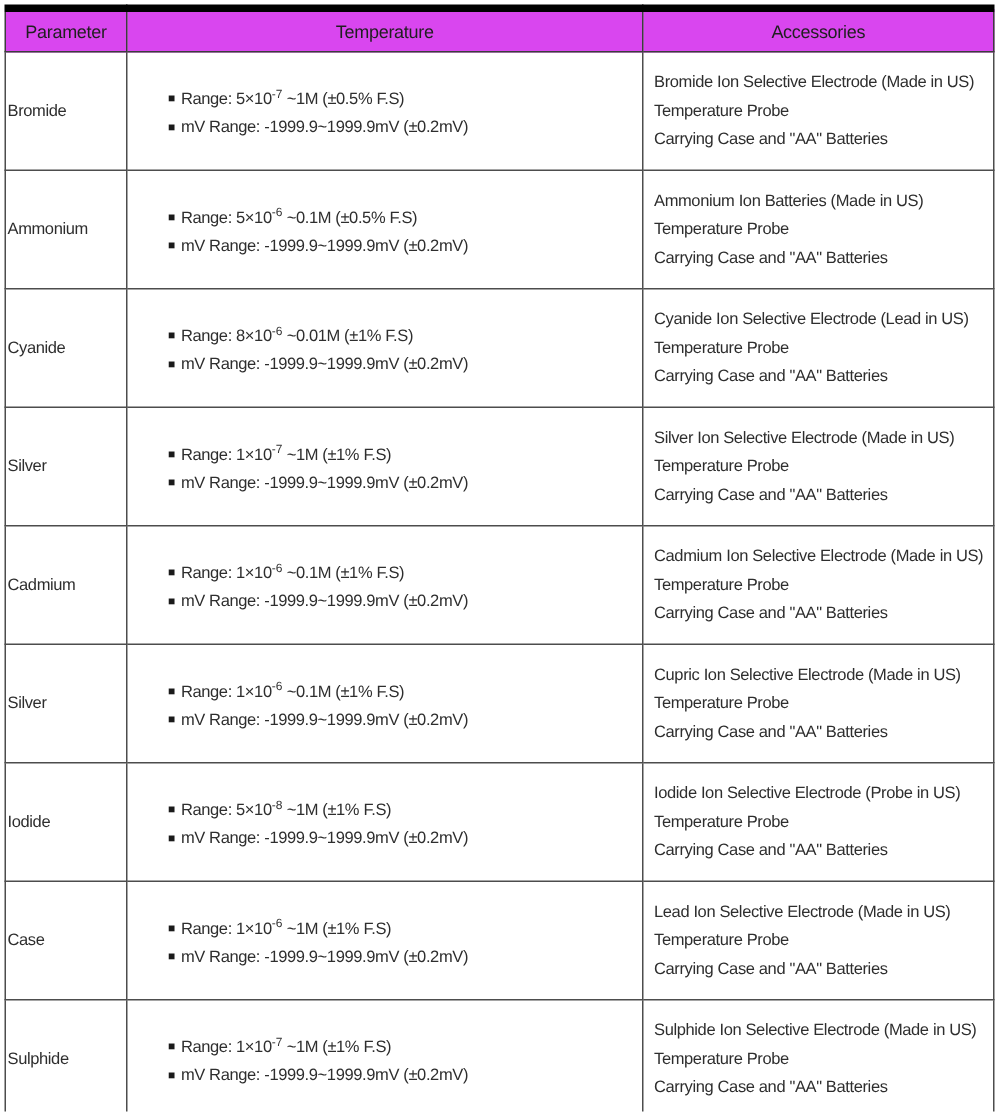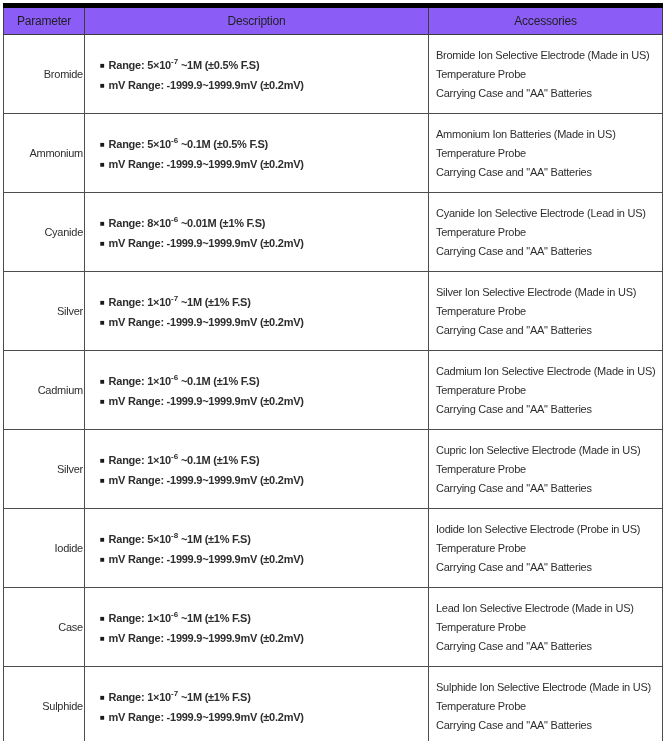--- a/index.html
+++ b/index.html
@@ -21,51 +21,50 @@
     table-layout: fixed;
     border-left: 1px solid #3d3d3d;
     border-right: 1px solid #3d3d3d;
     border-top: 5px solid #000000;
     border-bottom: 6px solid #000000;
   }
   col.c-param { width: 81px; }
   col.c-desc  { width: 344px; }
   col.c-acc   { width: 234px; }
   th {
-    background: #8b5cf6;
+    background: #d946ef;
     border: 1px solid #3d3d3d;
     height: 24px;
     font-size: 12px;
     font-weight: normal;
     color: #1f1f1f;
     text-align: center;
     letter-spacing: -0.2px;
   }
   td {
     border: 1px solid #4d4d4d;
     height: 76px;
     vertical-align: middle;
     font-size: 11px;
     letter-spacing: -0.25px;
   }
   td.param {
-    text-align: right;
+    text-align: left;
   }
   td.desc {
     padding-left: 11px;
   }
   td.acc {
     padding-left: 7px;
     padding-right: 4px;
   }
   .desc .line {
     line-height: 14px;
-    margin: 5px 4px;
+    margin: 5px 16px;
     white-space: nowrap;
-    font-weight: bold;
   }
   .bullet {
     font-size: 8px;
     display: inline-block;
     vertical-align: 1px;
     margin-right: 4px;
     color: #1a1a1a;
   }
   sup.exp {
     font-size: 8px;
@@ -82,21 +81,21 @@
 <div class="page">
   <table class="spec">
     <colgroup>
       <col class="c-param">
       <col class="c-desc">
       <col class="c-acc">
     </colgroup>
     <thead>
       <tr>
         <th>Parameter</th>
-        <th>Description</th>
+        <th>Temperature</th>
         <th>Accessories</th>
       </tr>
     </thead>
     <tbody id="tbody">
   <tr>
     <td class="param">Bromide</td>
     <td class="desc">
       <div class="line">
         <span class="bullet b1">■</span><span class="rm">Range: 5×10</span><sup class="exp re">-7</sup><span class="rr"> ~1M (±0.5% F.S)</span>
       </div>

